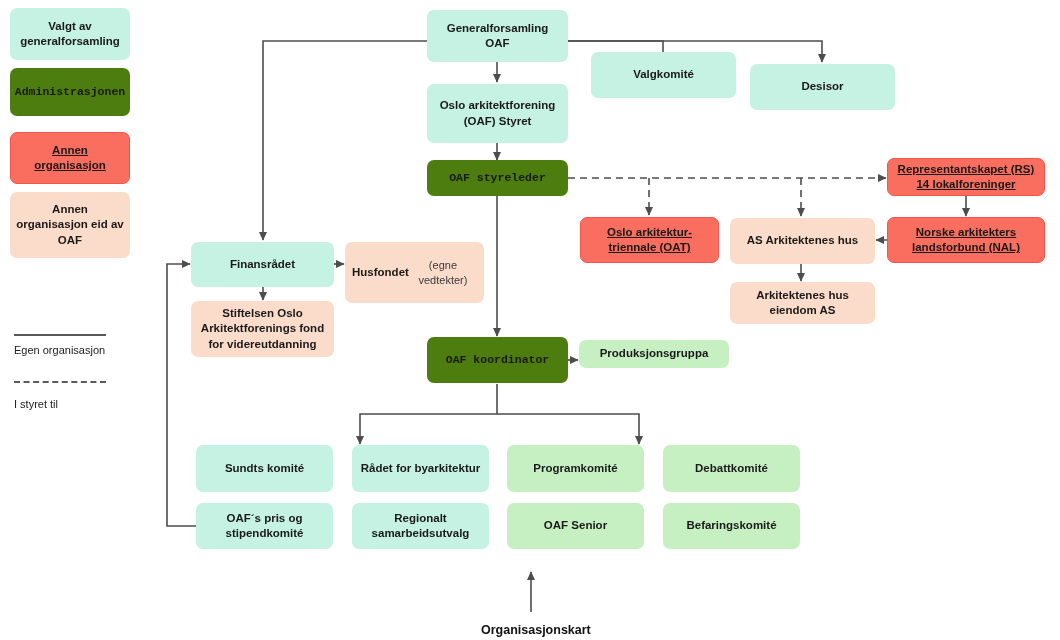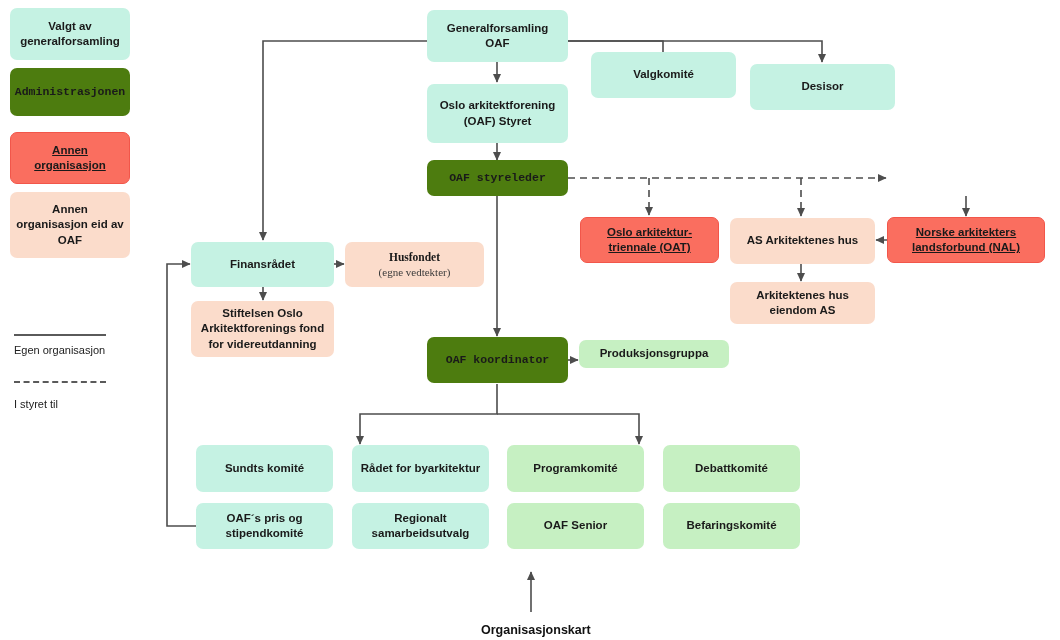--- a/index.html
+++ b/index.html
@@ -168,20 +168,23 @@
   </div>
 
   <div class="node mint" style="left:591px;top:52px;width:145px;height:46px;">
     <span>Valgkomité</span>
   </div>
 
   <div class="node mint" style="left:750px;top:64px;width:145px;height:46px;">
     <span>Desisor</span>
   </div>
 
+  <div class="node red" style="left:887px;top:158px;width:158px;height:38px;">
+    <span>Representantskapet (RS) 14 lokalforeninger</span>
+  </div>
 
   <div class="node red" style="left:887px;top:217px;width:158px;height:46px;">
     <span>Norske arkitekters landsforbund (NAL)</span>
   </div>
 
   <div class="node red" style="left:580px;top:217px;width:139px;height:46px;">
     <span>Oslo arkitektur-triennale (OAT)</span>
   </div>
 
   <div class="node peach" style="left:730px;top:218px;width:145px;height:46px;">
@@ -189,21 +192,21 @@
   </div>
 
   <div class="node peach" style="left:730px;top:282px;width:145px;height:42px;">
     <span>Arkitektenes hus eiendom AS</span>
   </div>
 
   <div class="node mint" style="left:191px;top:242px;width:143px;height:45px;">
     <span>Finansrådet</span>
   </div>
 
-  <div class="node peach" style="left:345px;top:242px;width:139px;height:45px;flex-direction:column;font-family:Liberation Serif, serif;">
+  <div class="node peach" style="left:345px;top:242px;width:139px;height:61px;flex-direction:row;">
     <span>Husfondet</span>
     <span class="sub">(egne vedtekter)</span>
   </div>
 
   <div class="node peach" style="left:191px;top:301px;width:143px;height:56px;">
     <span>Stiftelsen Oslo Arkitektforenings fond for videreutdanning</span>
   </div>
 
   <div class="node teal" style="left:427px;top:337px;width:141px;height:46px;">
     <span>OAF koordinator</span>

